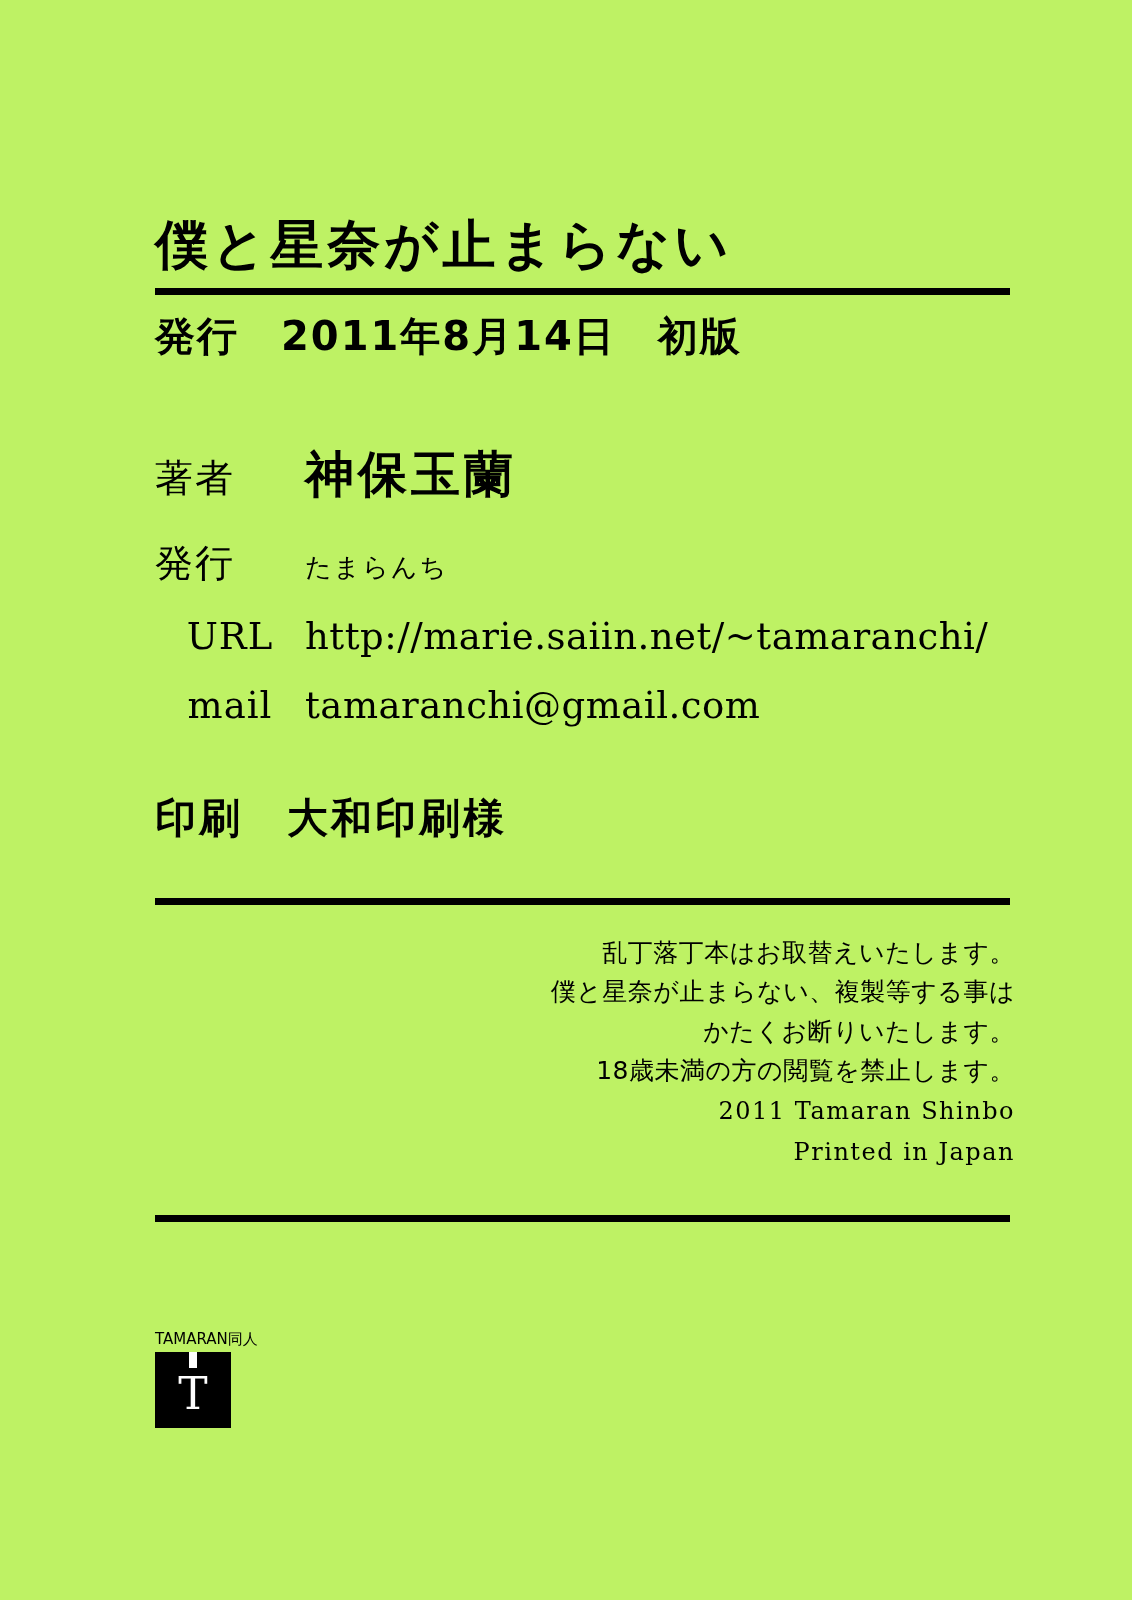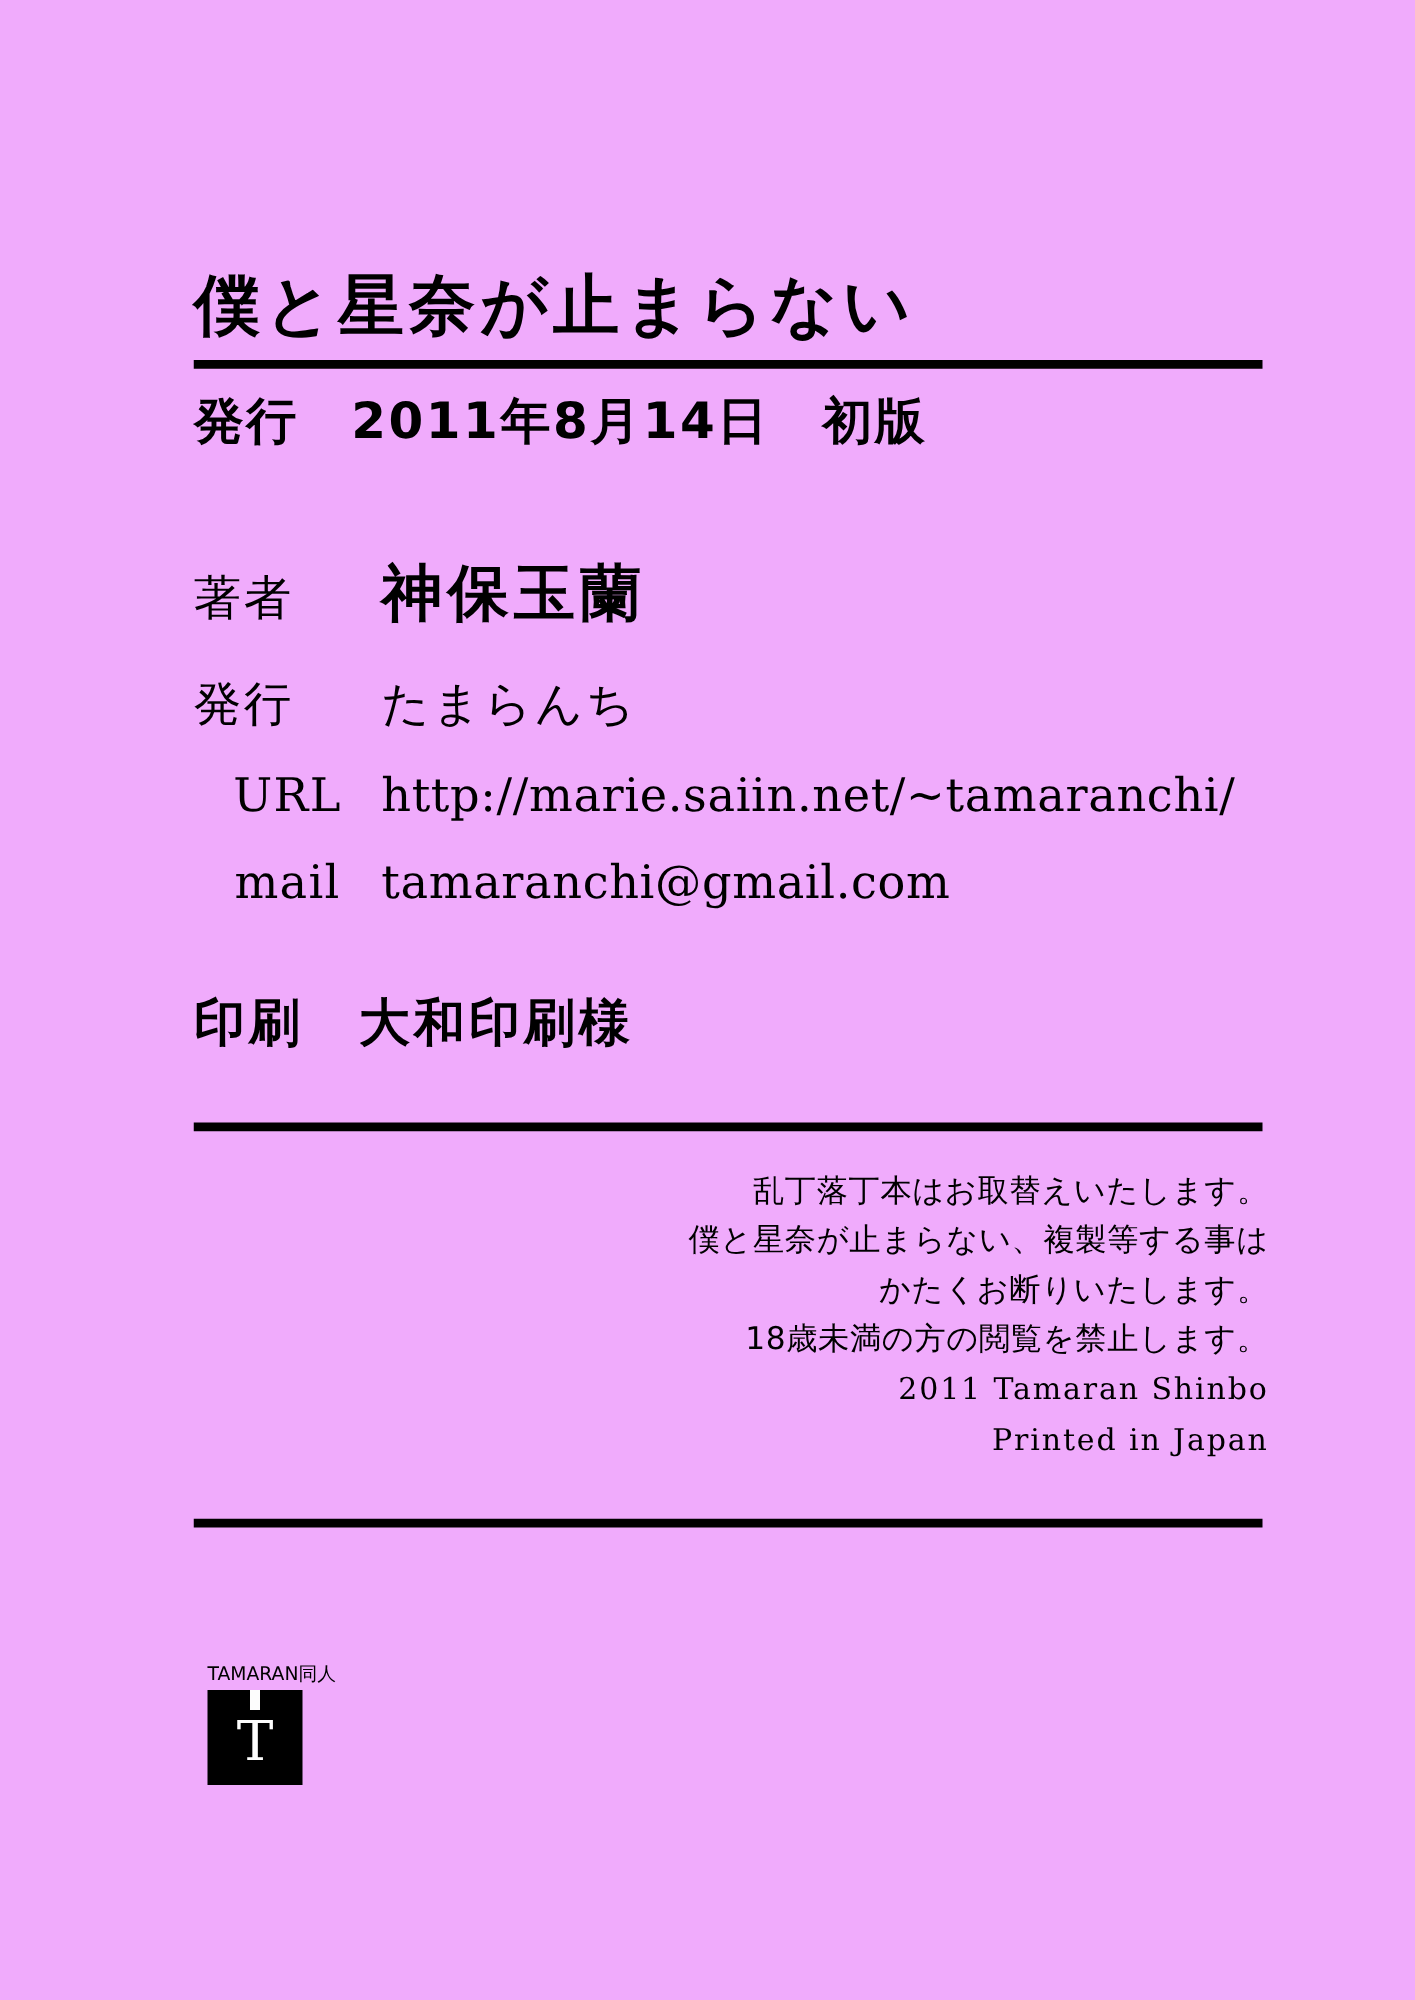--- a/index.html
+++ b/index.html
@@ -12,21 +12,21 @@
     height: 1600px;
     font-family: "Liberation Sans", sans-serif;
     color: #000000;
     position: relative;
     overflow: hidden;
   }
 
   .page {
     position: absolute;
     inset: 0;
-    background: #f0abfc;
+    background: #bef264;
   }
 
   .colophon {
     position: absolute;
     left: 155px;
     top: 215px;
     width: 860px;
   }
 
   .title {
@@ -74,21 +74,21 @@
   }
 
   .credit-label.latin {
     font-family: "DejaVu Serif", serif;
     font-size: 37px;
     letter-spacing: 1px;
     text-align: center;
   }
 
   .credit-value {
-    font-size: 38px;
+    font-size: 26px;
     font-family: "DejaVu Sans", sans-serif;
     letter-spacing: 2px;
   }
 
   .credit-row.author .credit-value {
     font-size: 49px;
     font-weight: bold;
     letter-spacing: 4px;
   }
 
@@ -143,21 +143,21 @@
 
   .rule-bottom {
     height: 7px;
     background: #000;
     width: 855px;
     margin: 42px 0 0 0;
   }
 
   .logo-area {
     position: absolute;
-    left: 166px;
+    left: 155px;
     top: 1330px;
     width: 220px;
   }
 
   .logo-caption {
     font-size: 15px;
     font-family: "DejaVu Sans", sans-serif;
     letter-spacing: 0px;
     margin-bottom: 3px;
   }

